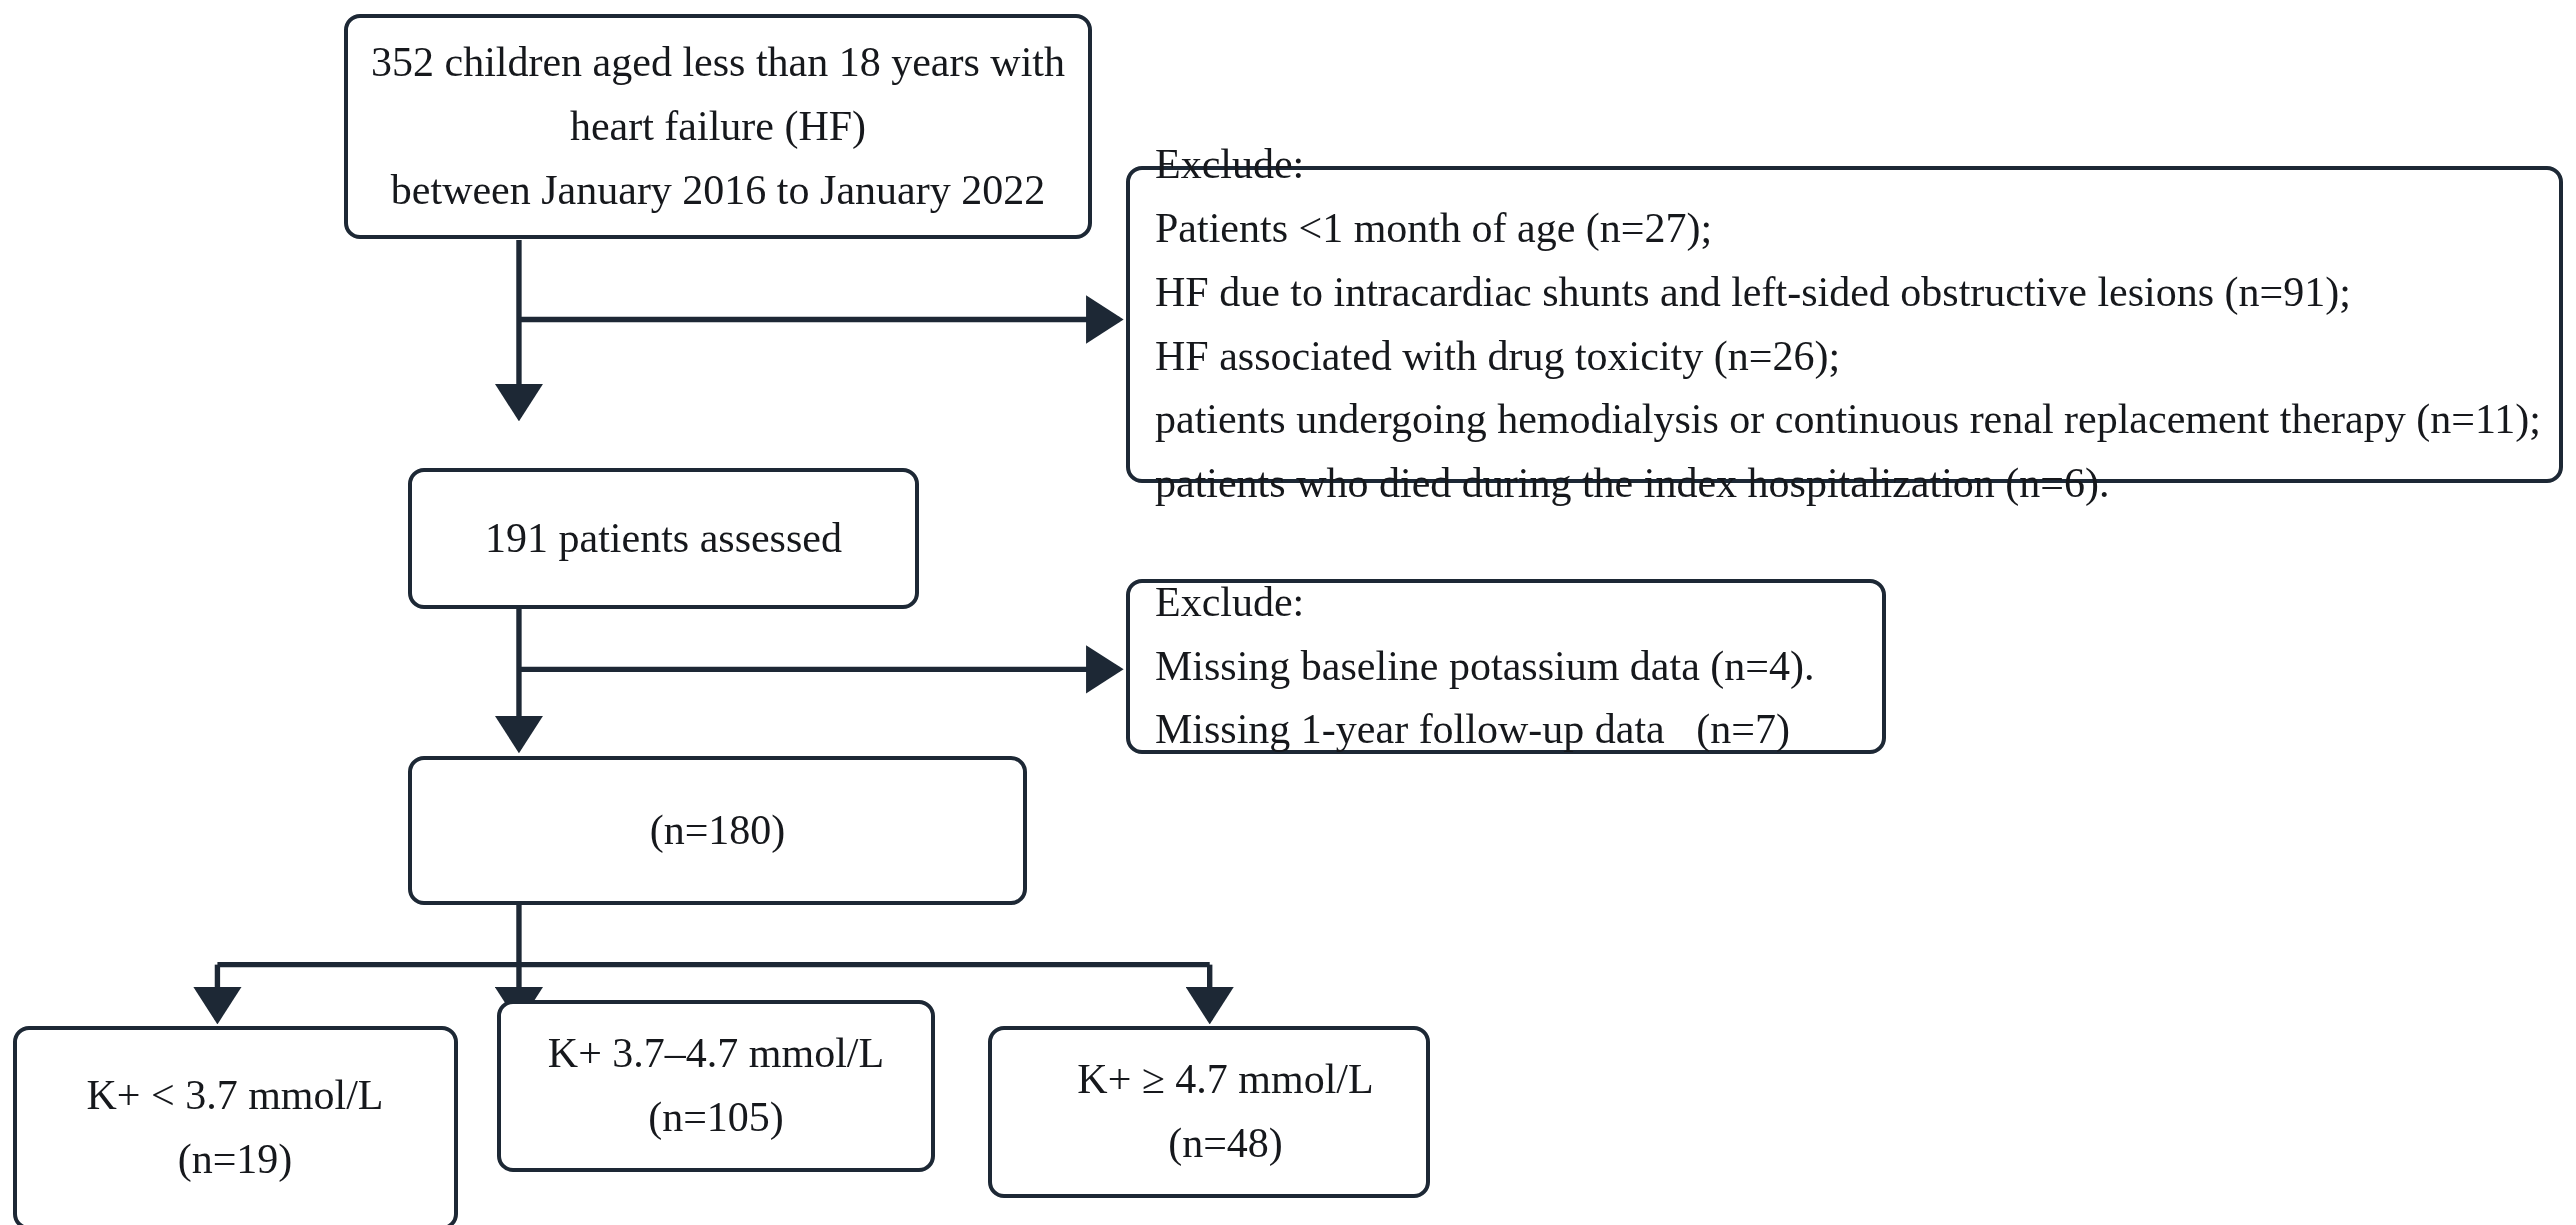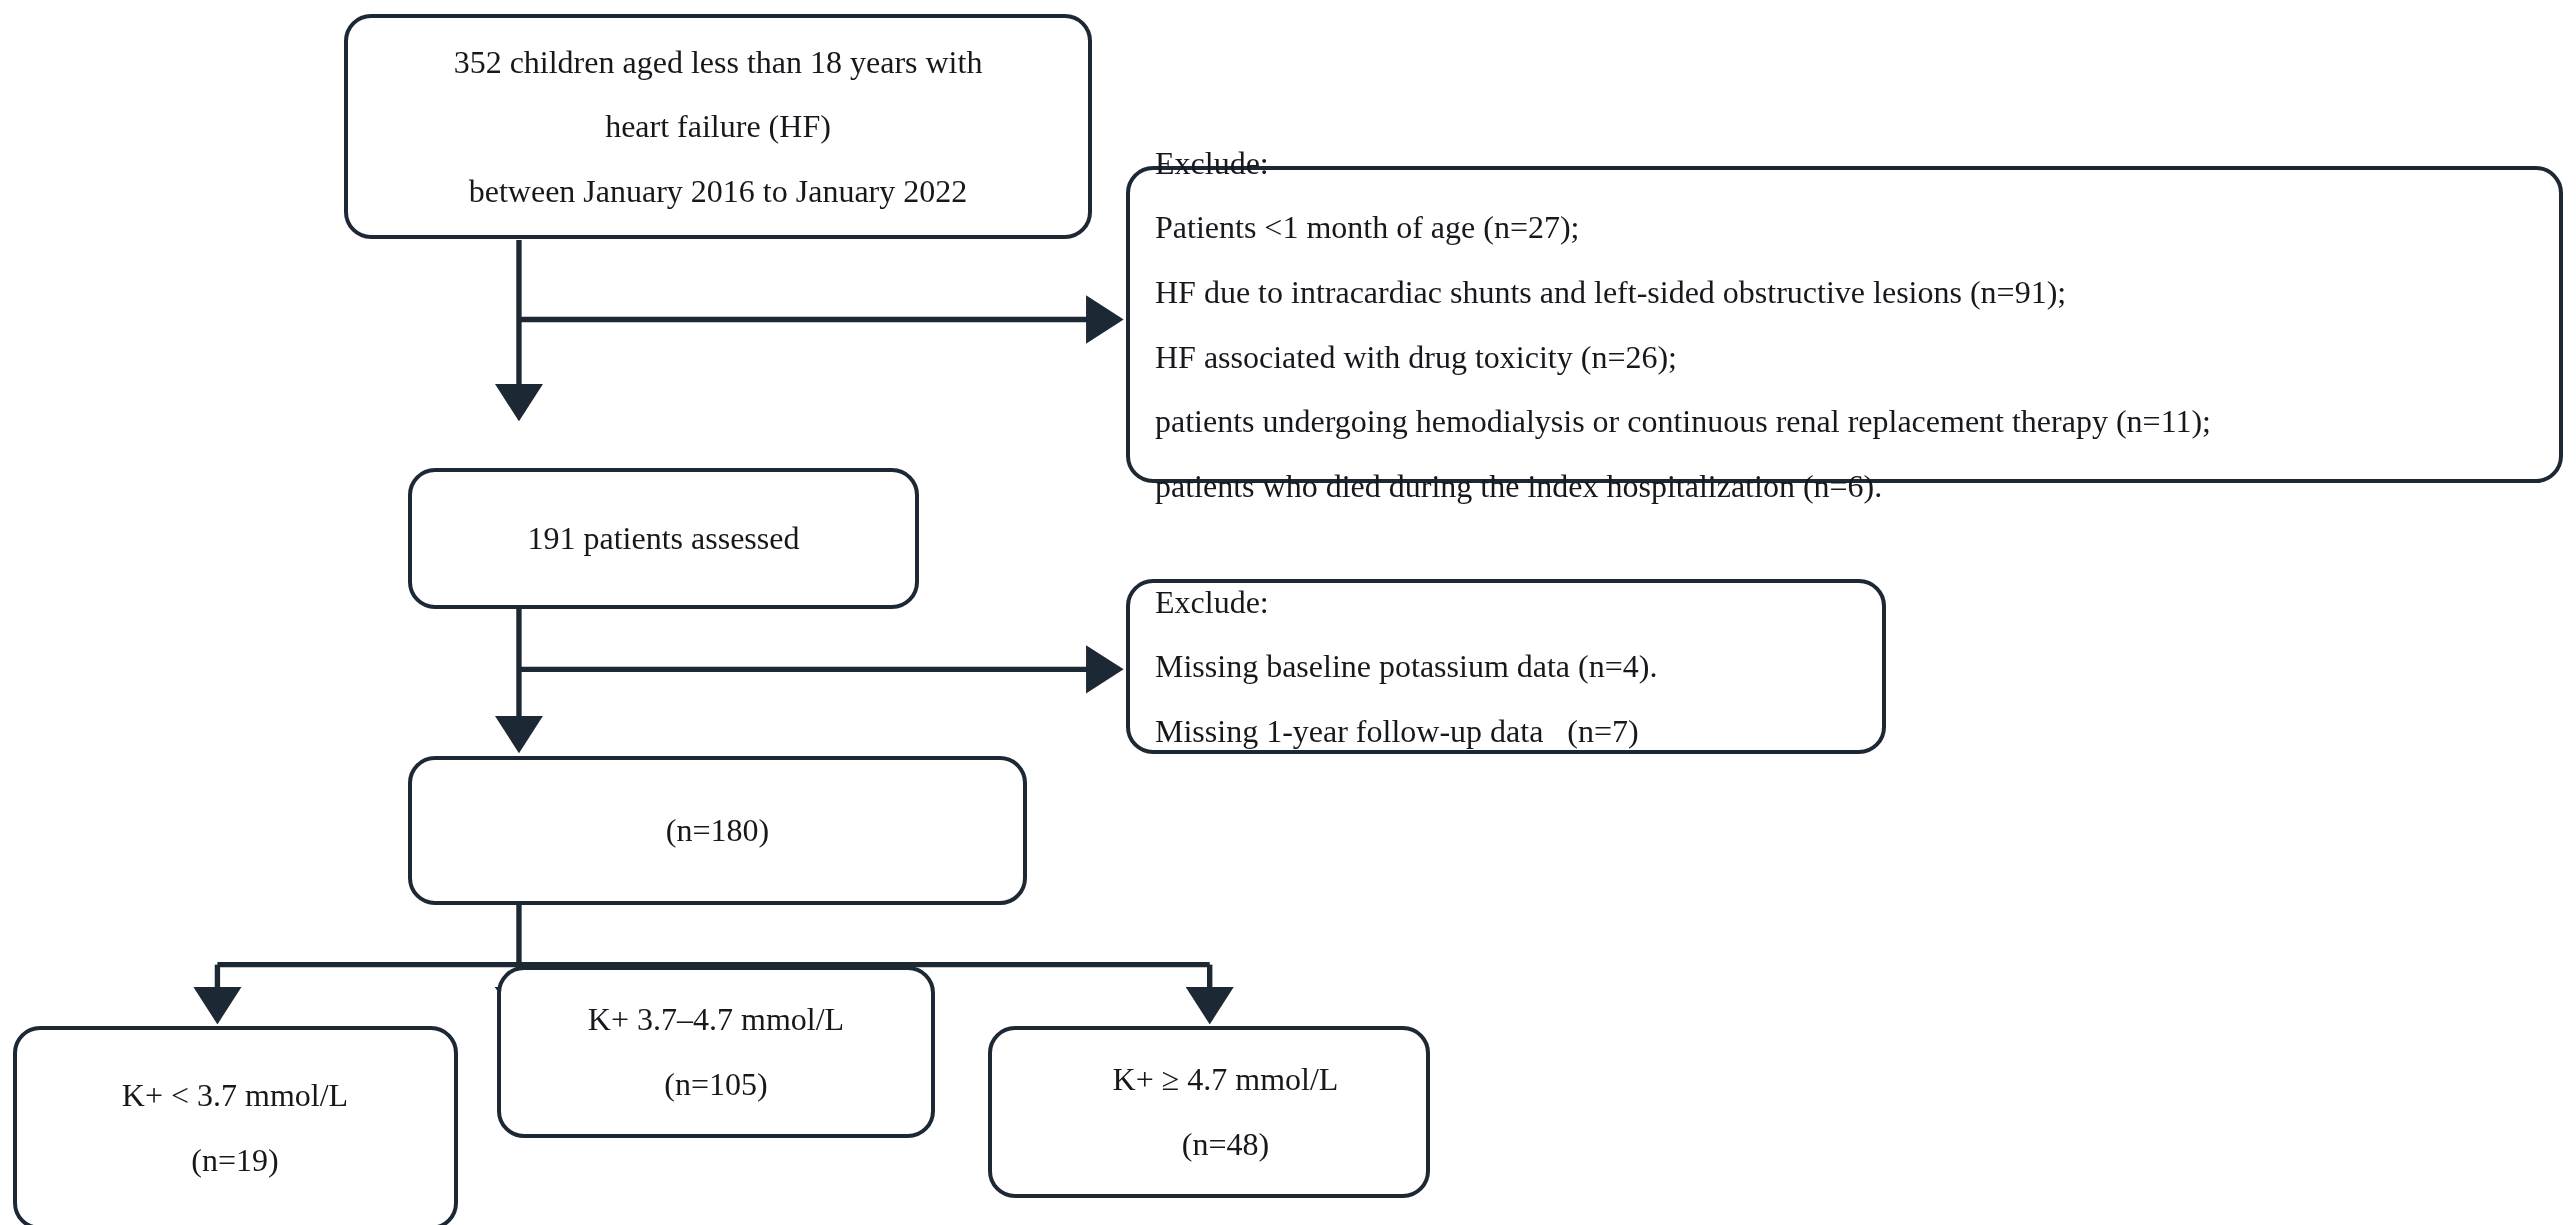--- a/index.html
+++ b/index.html
@@ -22,29 +22,28 @@
     top: 0;
     width: 2576px;
     height: 1226px;
     pointer-events: none;
   }
   .node {
     position: absolute;
     box-sizing: border-box;
     background: #ffffff;
     border: 4.5px solid #1d2835;
-    border-radius: 27px;
+    border-radius: 16px;
     display: flex;
     flex-direction: column;
     justify-content: center;
     color: #16181c;
-    font-size: 32px;
+    font-size: 42px;
     line-height: 1.52;
     z-index: 2;
-    gap: 16px;
   }
   .node.centered {
     align-items: center;
     text-align: center;
   }
   .node.lefty {
     align-items: flex-start;
     text-align: left;
     padding-left: 25px;
     padding-right: 14px;
@@ -54,21 +53,21 @@
     display: block;
   }
 
   
   #node-cohort        { left: 344px;  top: 14.3px;   width: 748px;  height: 225px; }
   #node-exclude-1     { left: 1126px; top: 166px;  width: 1437px; height: 317px; }
   #node-assessed      { left: 408px;  top: 424px;  width: 511px;  height: 141px; margin-top: 44px; }
   #node-exclude-2     { left: 1126px; top: 579px;  width: 760px;  height: 175px; }
   #node-included      { left: 408px;  top: 756px;  width: 619px;  height: 149px; }
   #node-group-low     { left: 12.5px;   top: 1026px; width: 445px;  height: 204px; }
-  #node-group-mid     { left: 497px;  top: 966px; width: 438px;  height: 172px; }
+  #node-group-mid     { left: 497px;  top: 1000px; width: 438px;  height: 172px; }
   #node-group-high    { left: 988px; top: 1026px; width: 442px;  height: 172px; padding-left: 33px; }
 </style>
 </head>
 <body>
 
 <div id="canvas">
 
   <svg id="connectors" viewBox="0 0 2879 1370" width="2576" height="1226" xmlns="http://www.w3.org/2000/svg">
     <defs>
       <marker id="arrowhead" markerWidth="7" markerHeight="9" refX="6.2" refY="4.5" orient="auto" markerUnits="strokeWidth">

